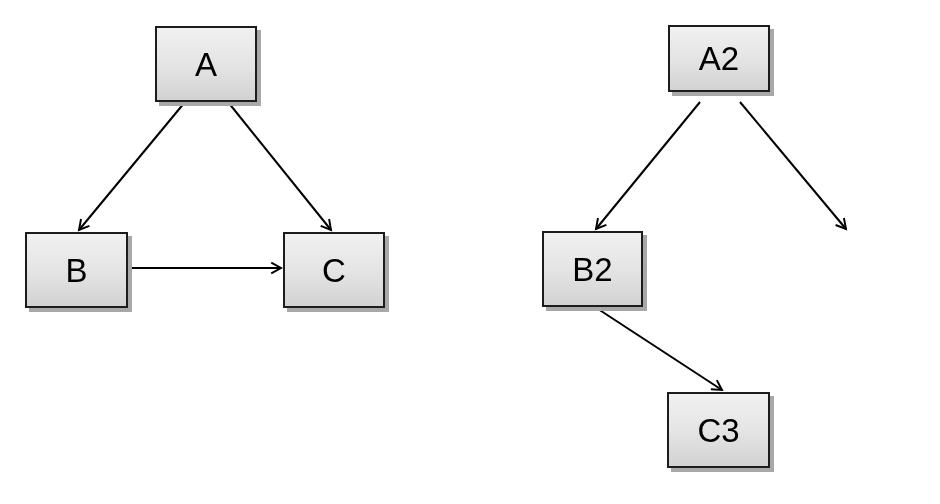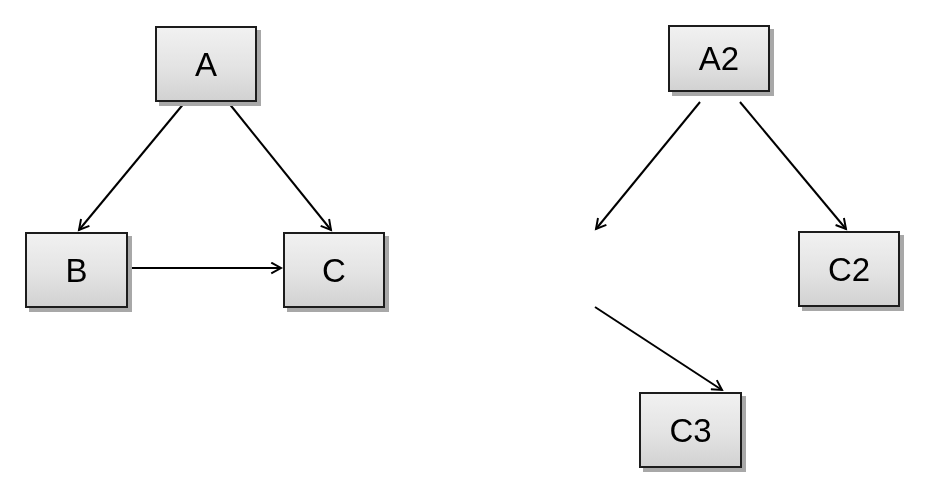--- a/index.html
+++ b/index.html
@@ -36,21 +36,21 @@
     user-select: none;
   }
   
   #node-A  { left: 155px; top: 26px;  }
   #node-B  { left: 25px;  top: 232px; width: 103px; }
   #node-C  { left: 283px; top: 232px; }
   
   #node-A2 { left: 668px; top: 25px;  height: 67px; }
   #node-B2 { left: 542px; top: 231px; width: 101px; }
   #node-C2 { left: 798px; top: 231px; }
-  #node-C3 { left: 639px; top: 392px; width: 103px; }
+  #node-C3 { left: 667px; top: 392px; width: 103px; }
   .edge { stroke: #000000; stroke-width: 2; fill: none; }
 </style>
 </head>
 <body>
 
 <div id="canvas">
 
   <svg id="edge-layer" viewBox="0 0 940 504" xmlns="http://www.w3.org/2000/svg">
     <defs>
       <marker id="arrowhead" viewBox="0 0 12 12" refX="10" refY="6" markerWidth="13" markerHeight="13" orient="auto" markerUnits="userSpaceOnUse">
@@ -73,20 +73,20 @@
   <div class="node" id="node-B">
     <span class="node-label">B</span>
   </div>
   <div class="node" id="node-C">
     <span class="node-label">C</span>
   </div>
 
   <div class="node" id="node-A2">
     <span class="node-label">A2</span>
   </div>
-  <div class="node" id="node-C2">
-    <span class="node-label">C2</span>
+  <div class="node" id="node-B2">
+    <span class="node-label">B2</span>
   </div>
   <div class="node" id="node-C3">
     <span class="node-label">C3</span>
   </div>
 
 </div>
 
 </body></html>

